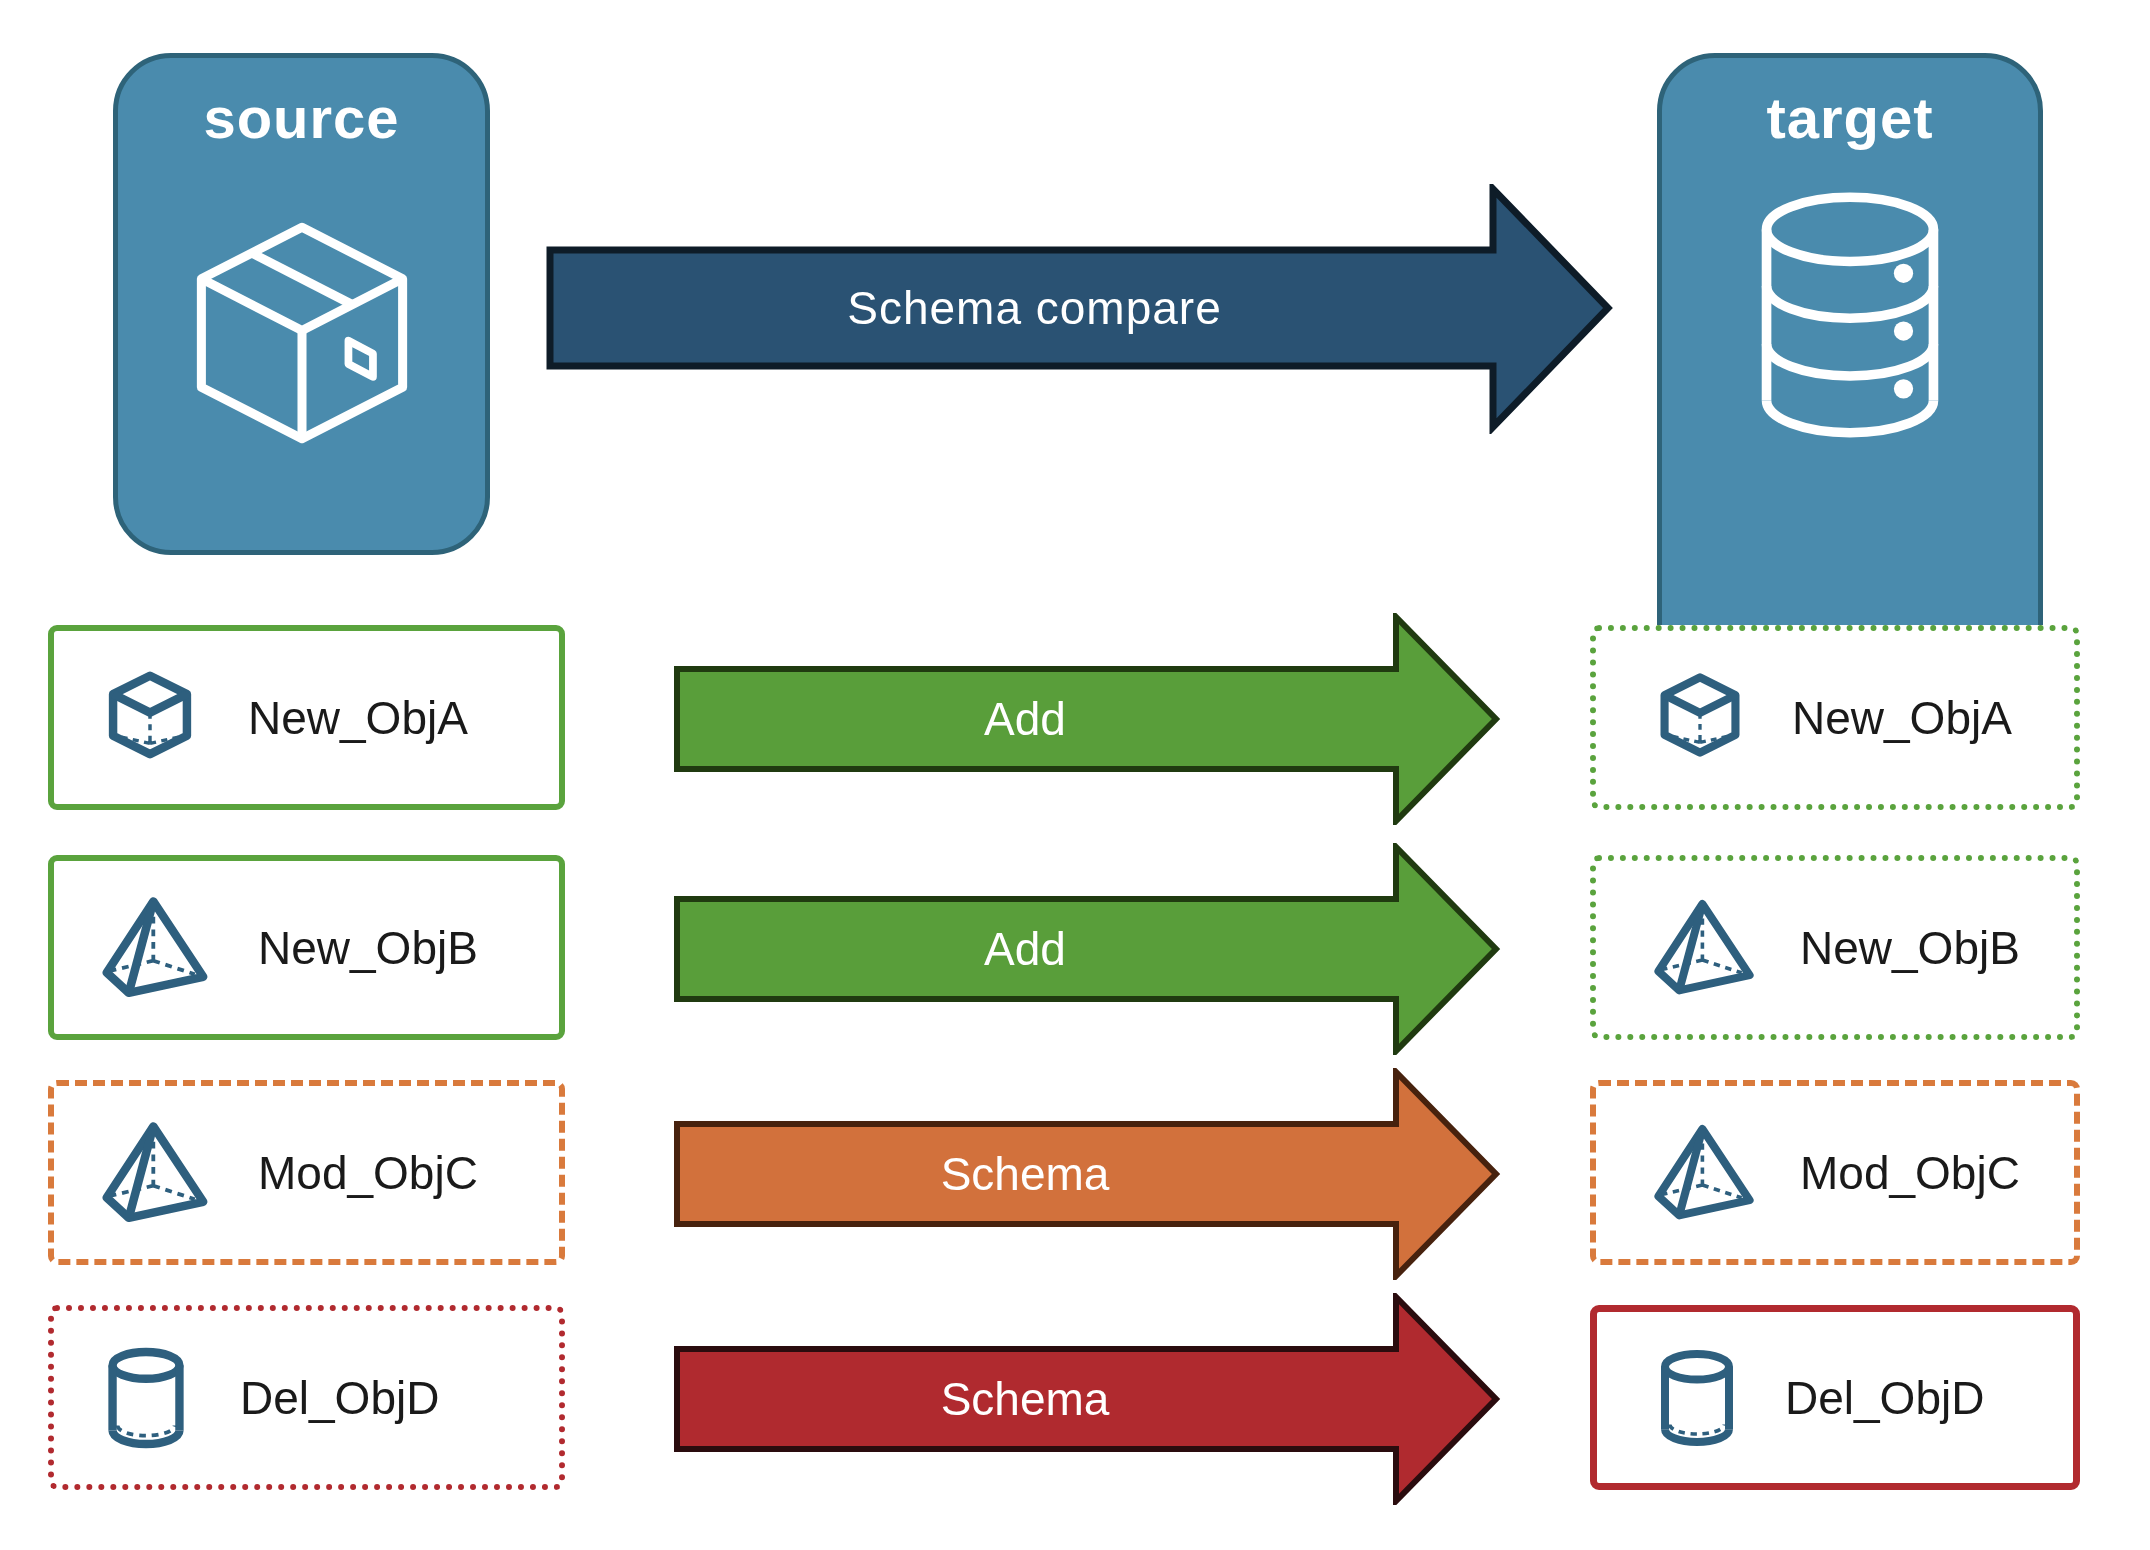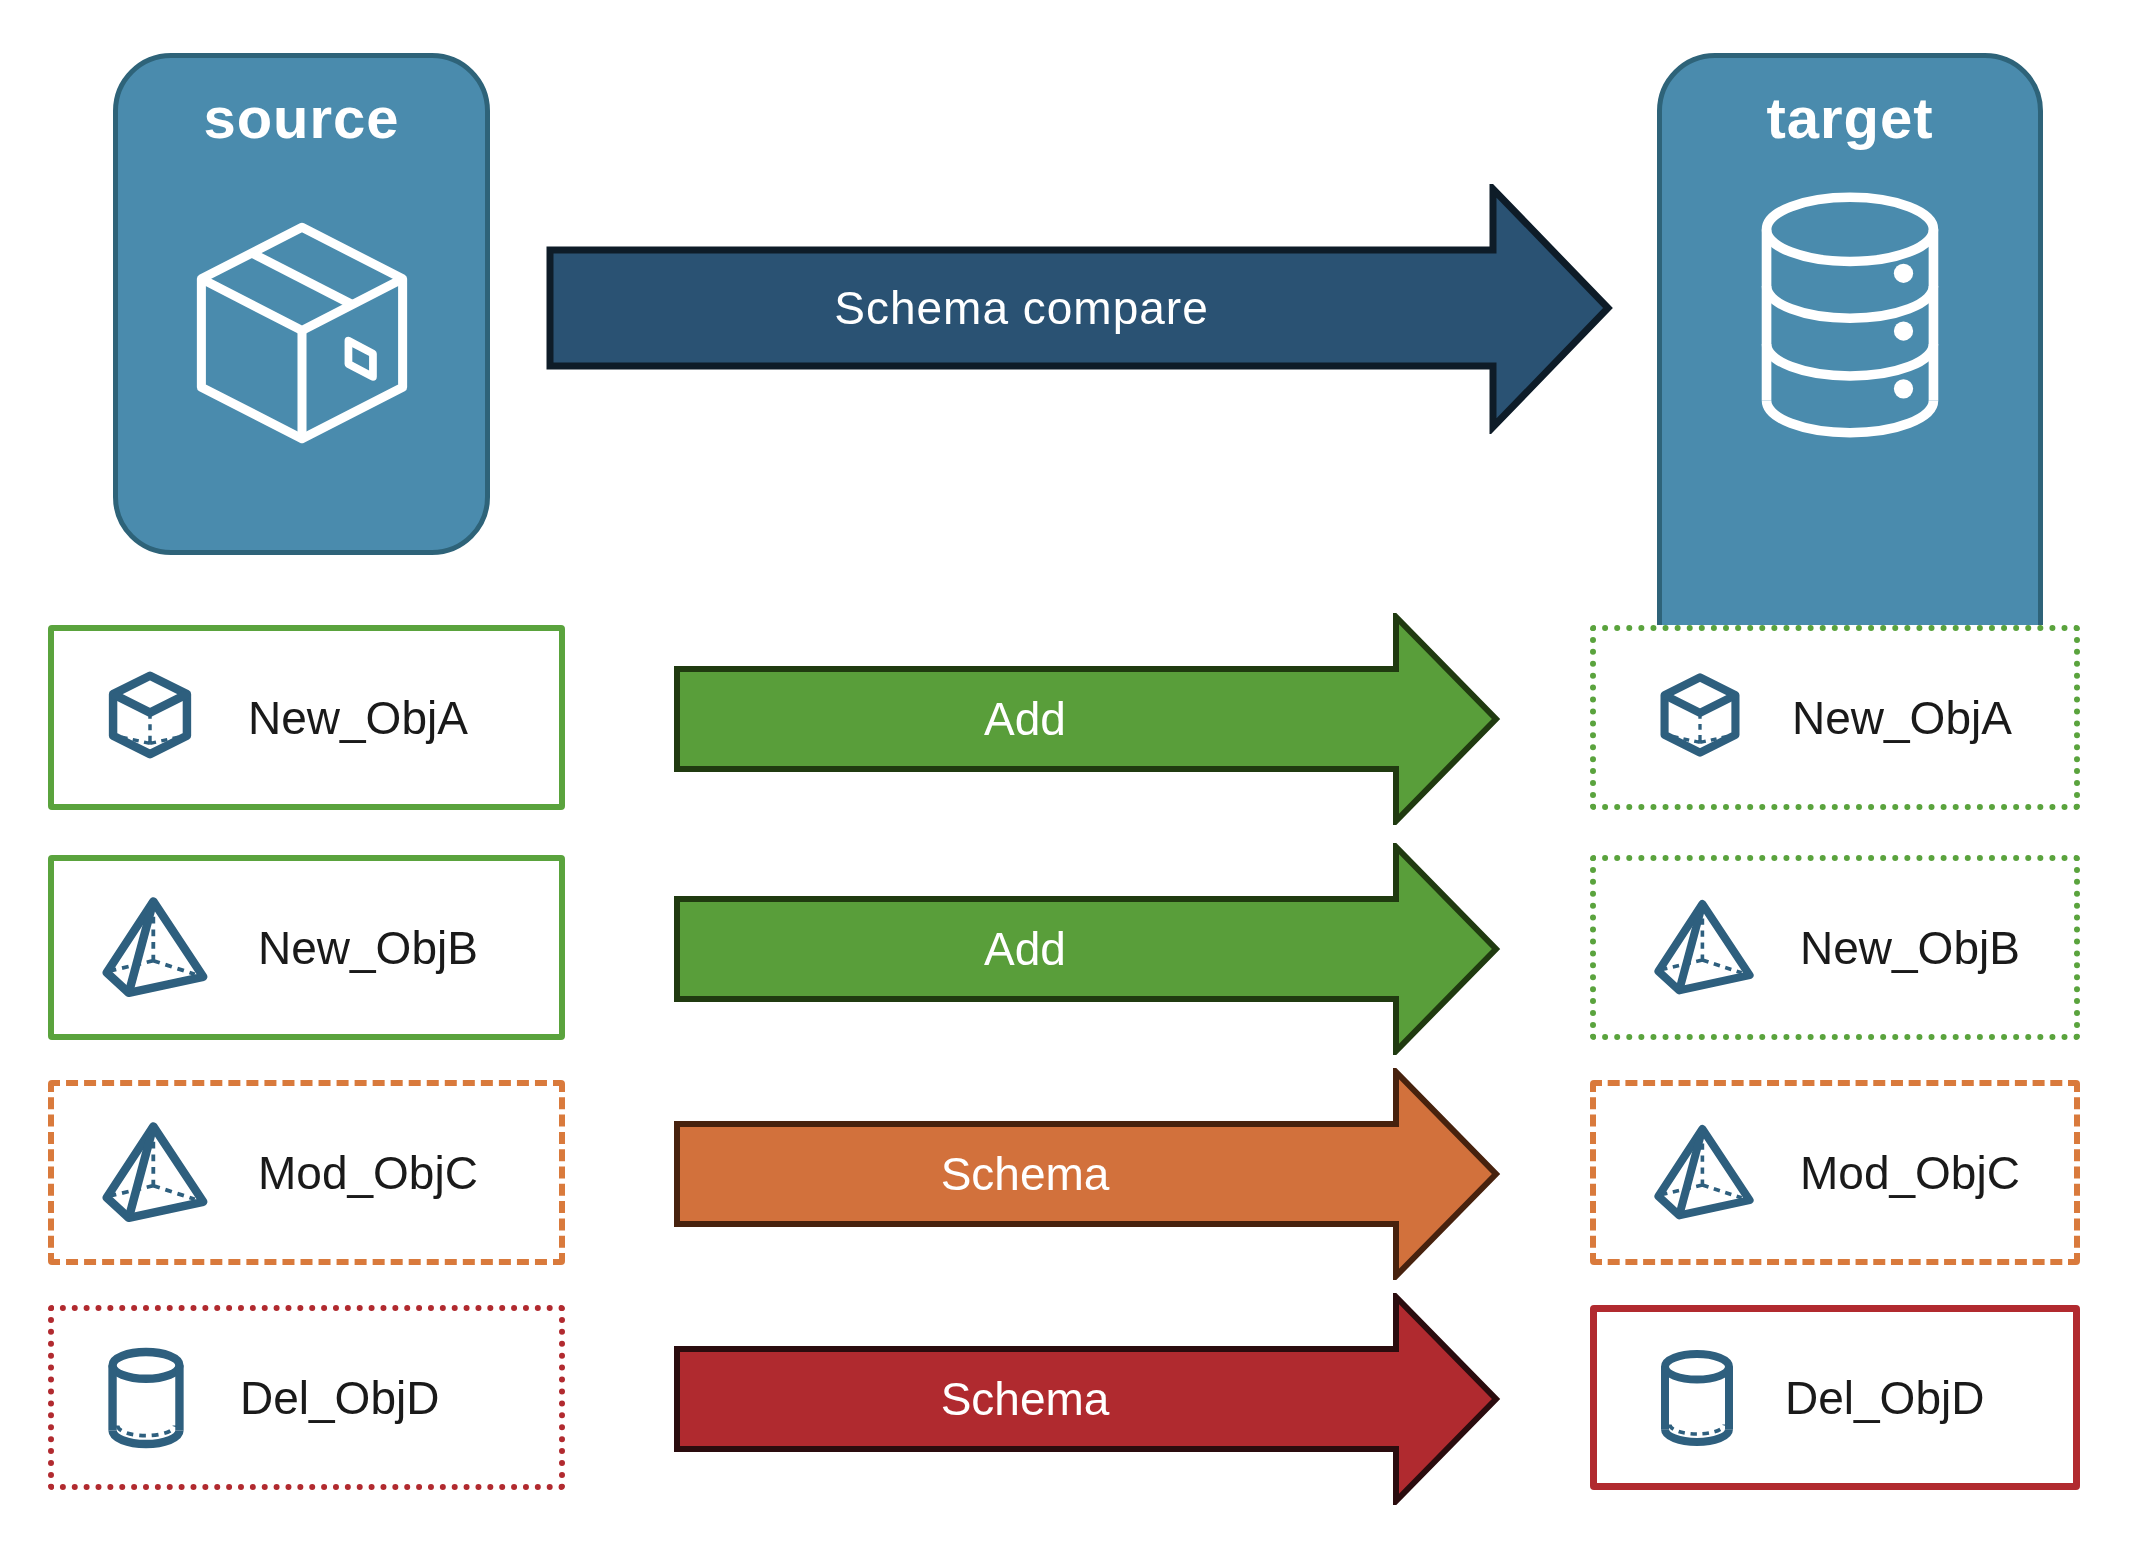--- a/index.html
+++ b/index.html
@@ -15,26 +15,26 @@
   .node-icon{margin-top:30px;line-height:0;}
 
   
   .arrow-svg{position:absolute;line-height:0;}
   .compare-arrow{left:546px;top:184px;}
   .row-arrow{left:674px;}
   .a0{top:613px}.a1{top:843px}.a2{top:1068px}.a3{top:1293px}
 
   .arrow-label{position:absolute;display:flex;align-items:center;justify-content:center;
                color:#ffffff;font-size:46px;}
-  .compare-label{left:554px;top:252px;width:935px;height:112px;letter-spacing:1px;}
+  .compare-label{left:554px;top:252px;width:935px;height:112px;letter-spacing:1px;padding-left:13px;}
   .row-arrow-label{left:664px;width:722px;height:100px;}
   .l0{top:669px}.l1{top:899px}.l2{top:1124px}.l3{top:1349px}
 
   
-  .box{position:absolute;height:185px;border-radius:4px;display:flex;align-items:center;
+  .box{position:absolute;height:185px;border-radius:9px;display:flex;align-items:center;
        box-sizing:border-box;background:#ffffff;}
   .box.left{left:48px;width:517px;padding-left:46px;gap:48px;}
   .box.right{left:1590px;width:490px;padding-left:56px;gap:44px;}
   .r0{top:625px}.r1{top:855px}.r2{top:1080px}.r3{top:1305px}
 
   .solid-green {border:6px solid  #5AA33D;}
   .dotted-green{border:6px dotted #5AA33D;}
   .dashed-orange{border:6px dashed #D97A3C;}
   .dotted-red  {border:6px dotted #B12A2F;}
   .solid-red   {border:7px solid  #B12A2F;}

